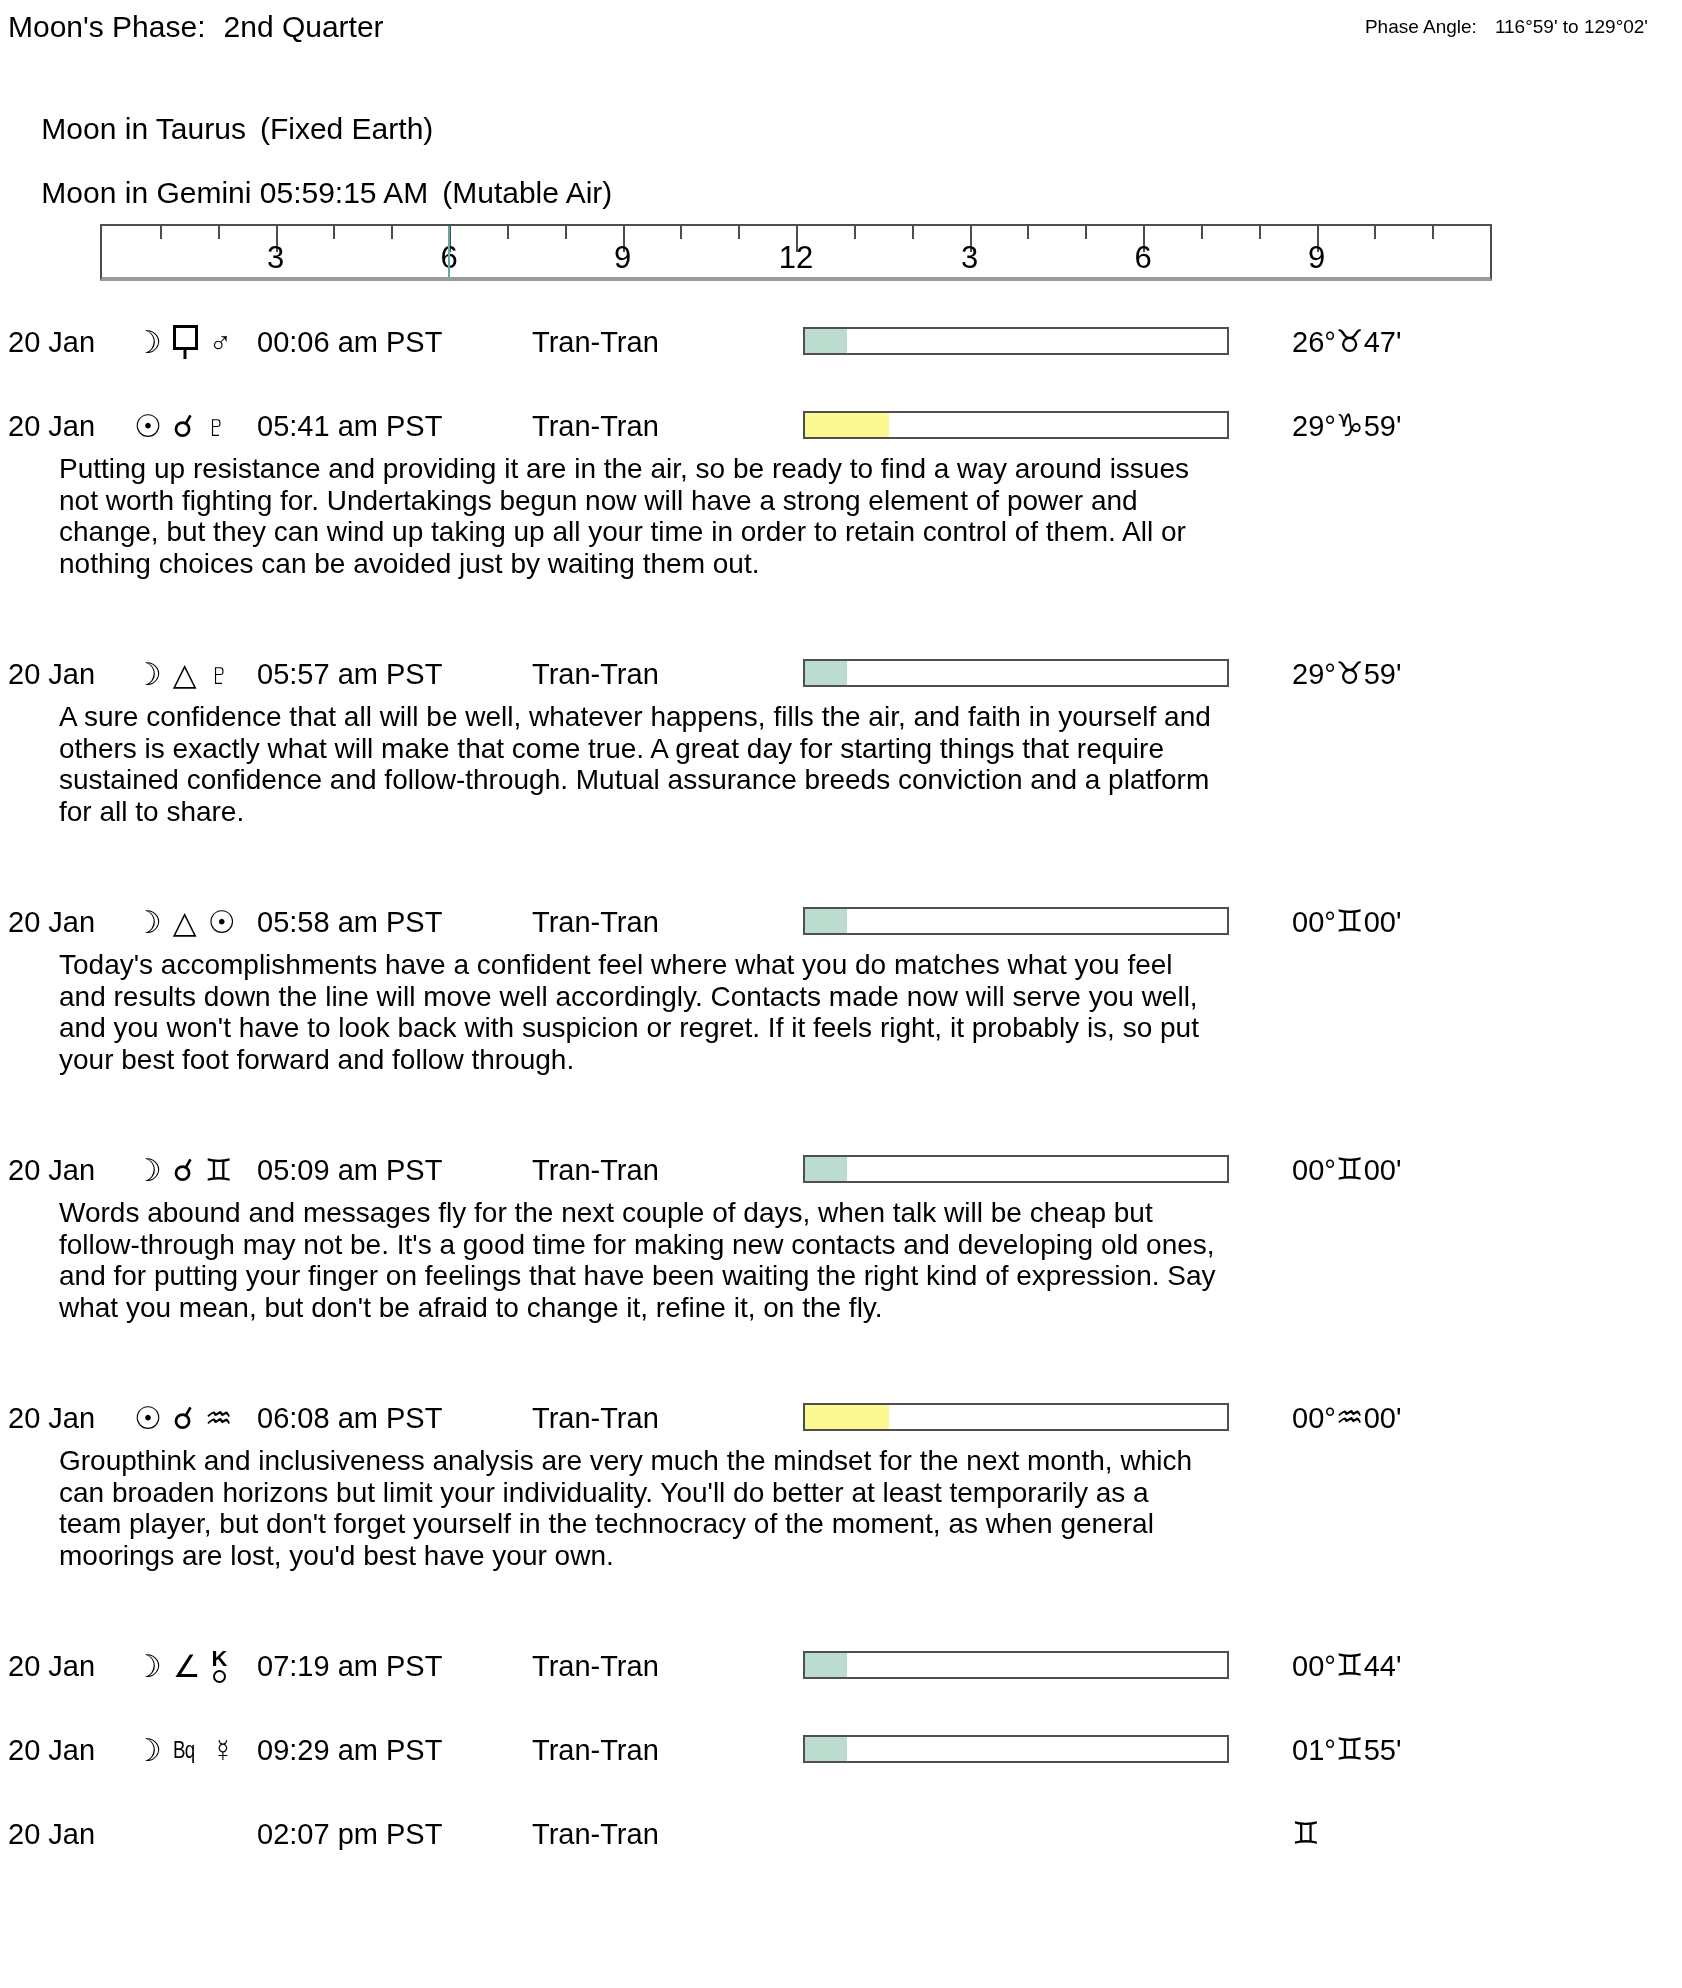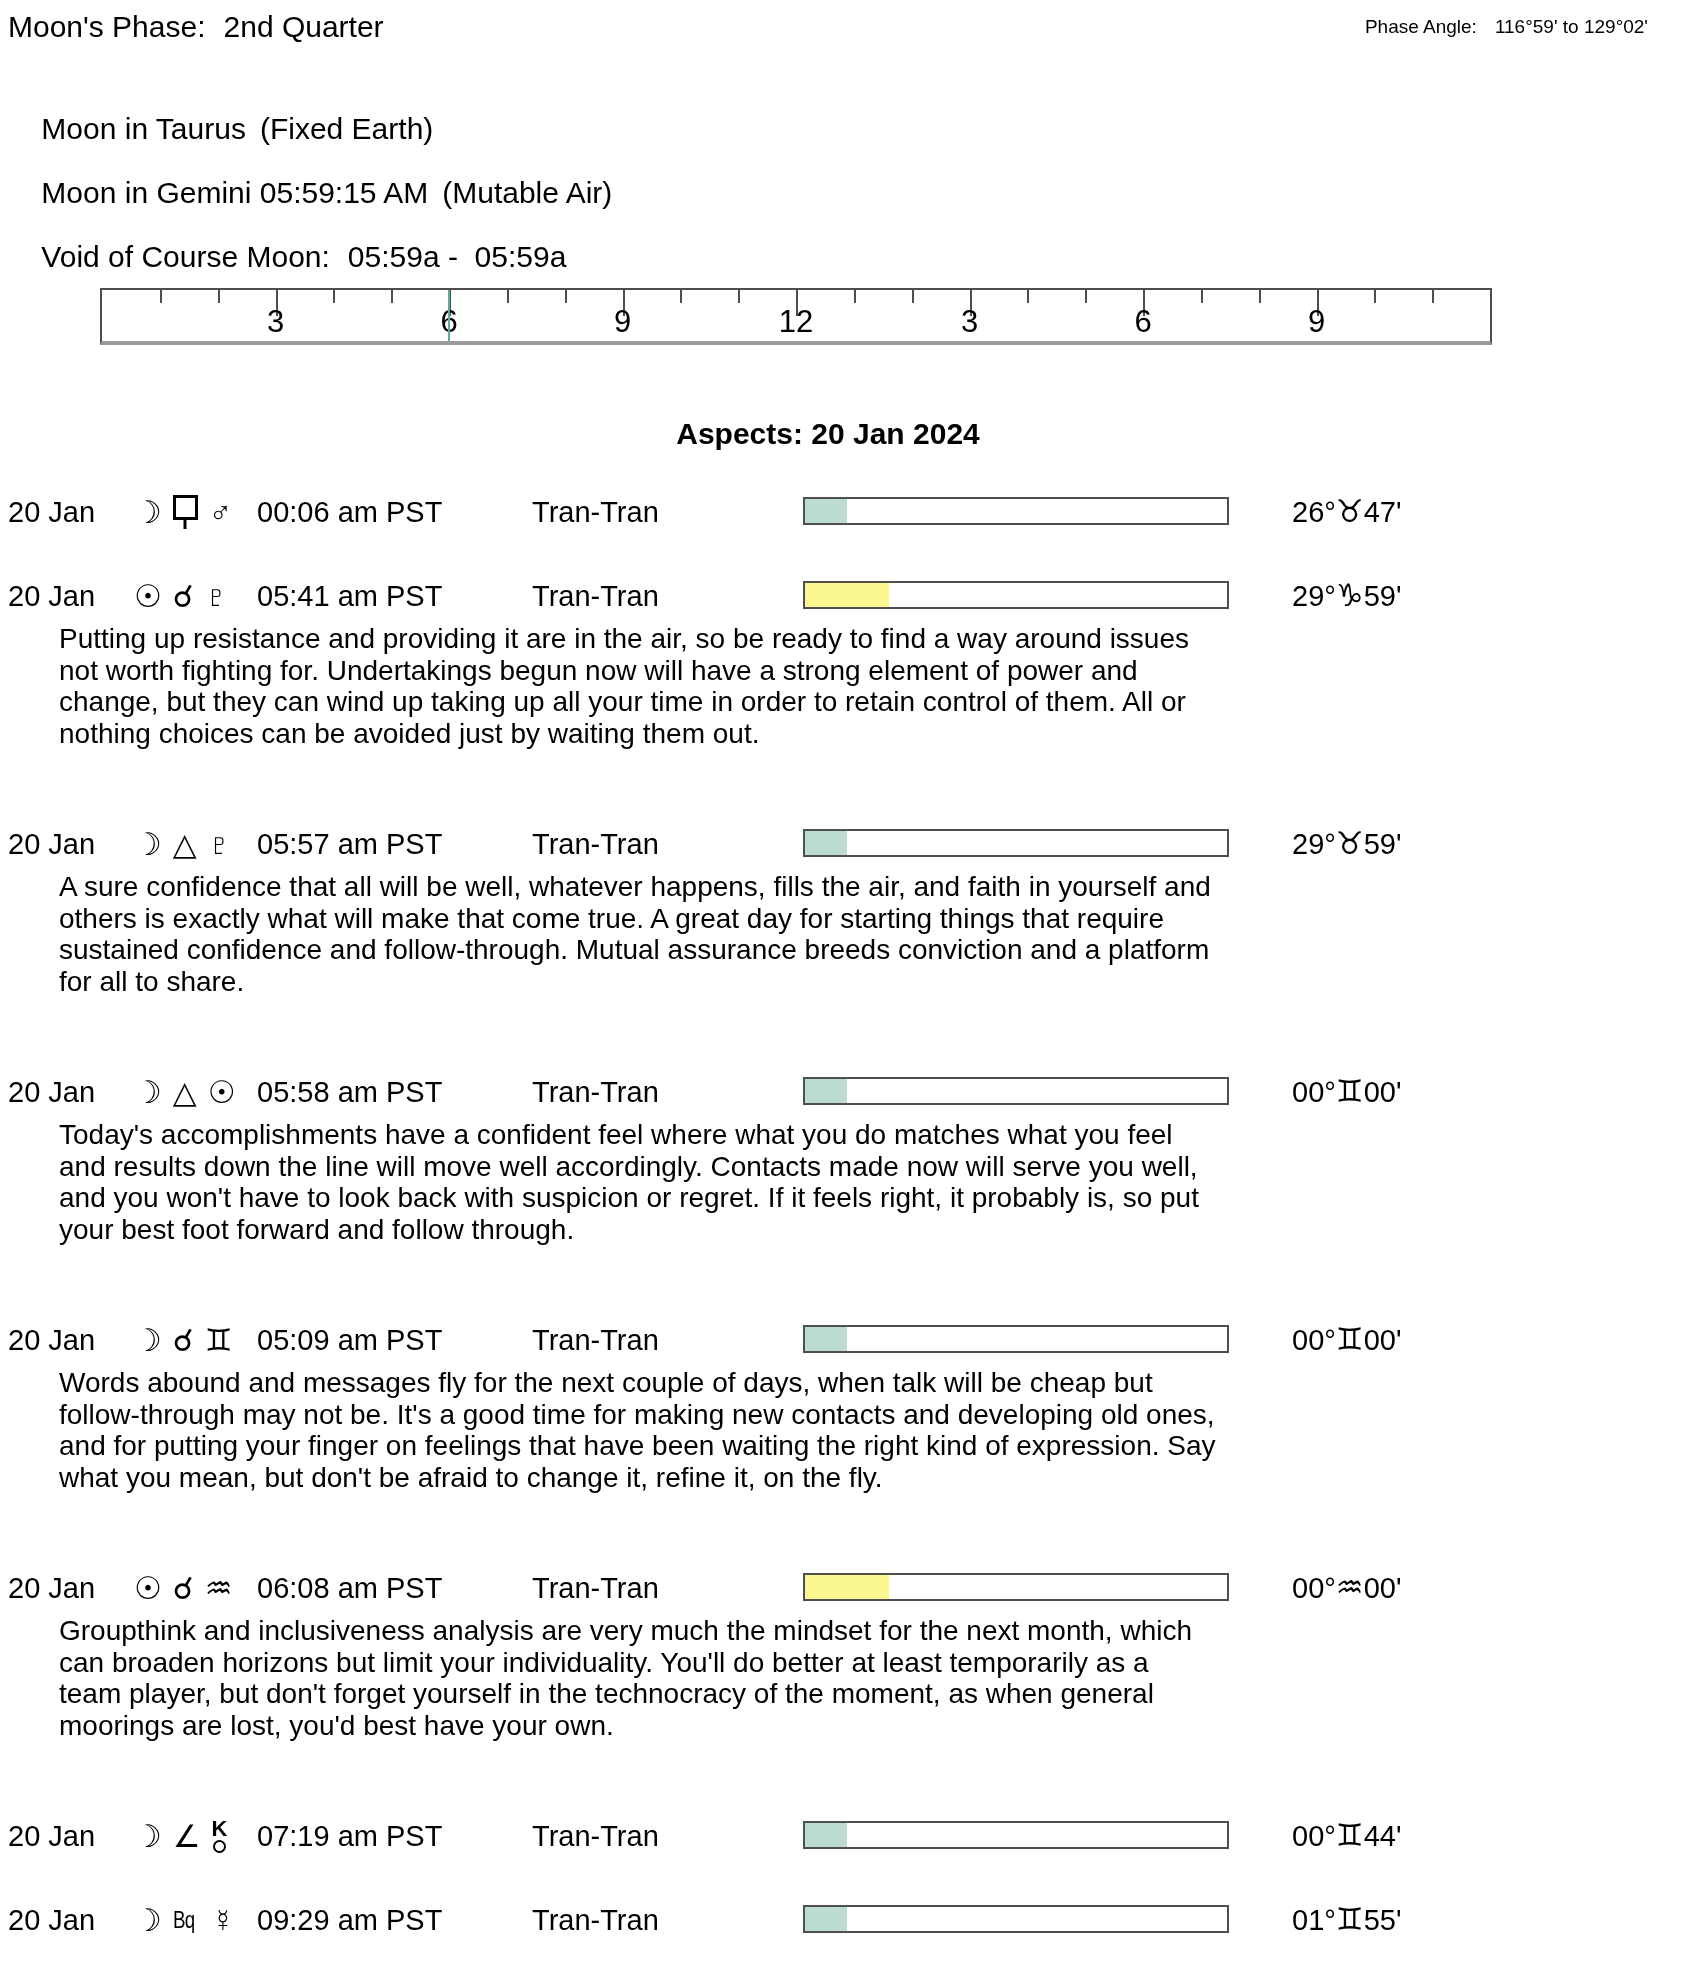--- a/index.html
+++ b/index.html
@@ -61,23 +61,20 @@
   </div>
 
   <div class="hline">
     <span class="lbl">Moon in Taurus</span><span class="note">(Fixed Earth)</span>
   </div>
 
   <div class="hline">
     <span class="lbl">Moon in Gemini 05:59:15 AM</span><span class="note">(Mutable Air)</span>
   </div>
 
-  <div class="hline">
-    <span class="lbl">Void of Course Moon:</span><span class="val">05:59a -  05:59a</span>
-  </div>
 
   <div class="ruler" id="day-ruler">
       <span class="tick minor" style="left: 4.16667%;"></span>
       <span class="tick minor" style="left: 8.33333%;"></span>
       <span class="tick major" style="left: 12.5%;"></span>
       <span class="tick minor" style="left: 16.6667%;"></span>
       <span class="tick minor" style="left: 20.8333%;"></span>
       <span class="tick major" style="left: 25%;"></span>
       <span class="tick minor" style="left: 29.1667%;"></span>
       <span class="tick minor" style="left: 33.3333%;"></span>
@@ -99,21 +96,20 @@
       <span class="rlabel" style="left: 12.5%;">3</span>
       <span class="rlabel" style="left: 25%;">6</span>
       <span class="rlabel" style="left: 37.5%;">9</span>
       <span class="rlabel" style="left: 50%;">12</span>
       <span class="rlabel" style="left: 62.5%;">3</span>
       <span class="rlabel" style="left: 75%;">6</span>
       <span class="rlabel" style="left: 87.5%;">9</span>
       <span class="voc-marker" style="left: 24.9583%; background: rgb(100, 168, 162);"></span>
     </div>
 
-  <div class="aspects-title">Aspects: 20 Jan 2024</div>
 
   <div id="aspect-list">
       <div class="arow">
         <span class="c-date">20 Jan</span>
         <span class="c-sym"><span class="sym">☽</span><span class="sesq"></span><span class="sym">♂</span></span>
         <span class="c-time">00:06 am PST</span>
         <span class="c-type">Tran-Tran</span>
         <div class="c-bar">
           <div class="c-fill" style="width: 10%; background: rgb(188, 220, 208);"></div>
         </div>

